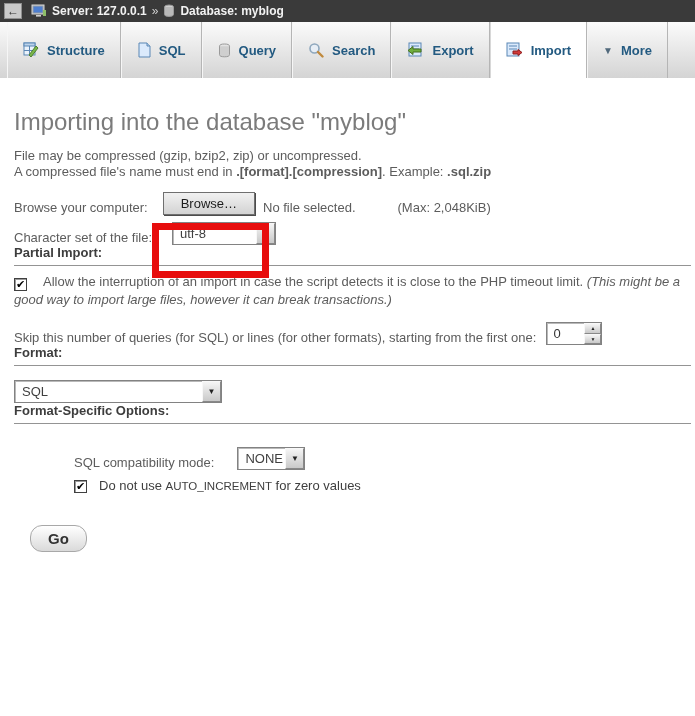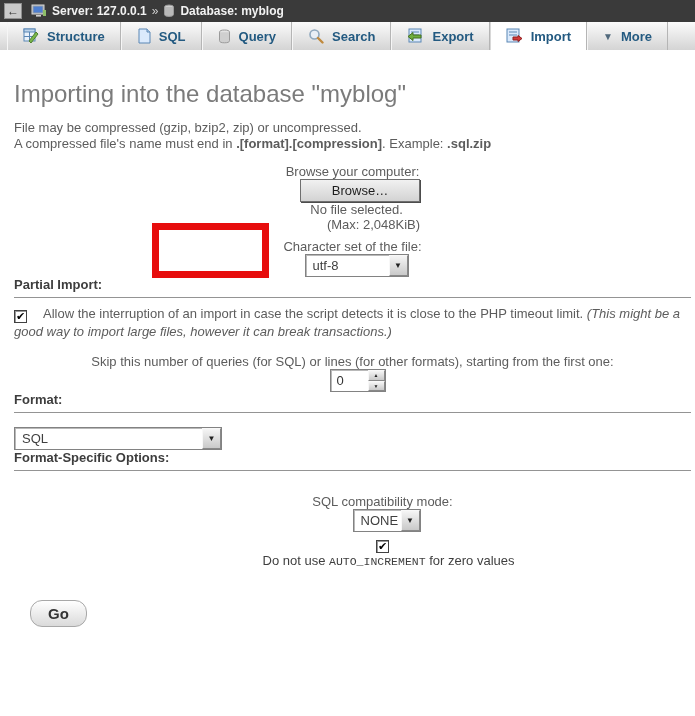--- a/index.html
+++ b/index.html
@@ -17,21 +17,21 @@
   .back-btn {
     width:18px; height:16px; background:#c9c9c9; border:1px solid #8f8f8f;
     color:#333; display:flex; align-items:center; justify-content:center;
     font-size:12px; line-height:1; cursor:pointer; margin-right:4px; font-weight:normal;
   }
   .crumb { color:#f2f2f2; text-decoration:none; cursor:pointer; }
   .crumb-sep { color:#cfcfcf; font-weight:normal; }
   .topbar svg { display:block; }
   
   .tabbar {
-    height:28px; display:flex; align-items:stretch; padding-left:7px;
+    height:56px; display:flex; align-items:stretch; padding-left:7px;
     background:linear-gradient(#fbfbfb, #d4d4d4);
   }
   .tab {
     display:flex; align-items:center; gap:8px; padding:0 15px;
     font-weight:bold; font-size:13px; color:#235a81; cursor:pointer;
     border-right:1px solid #b5b5b5; border-left:1px solid #f6f6f6;
   }
   .tab.active { background:#fff; border-left-color:#d8d8d8; }
   .tab svg { display:block; }
   .chev { font-size:10px; color:#51697c; }
@@ -42,32 +42,32 @@
   }
   h2.sect {
     font-size:13px; color:#3d3d3d; font-weight:bold; margin:0;
     padding-bottom:5px; border-bottom:1px solid #949494;
   }
   .sect-file    { margin-top:44px; }
   .sect-partial { margin-top:30px; }
   .sect-format  { margin-top:36px; }
   .sect-fso     { margin-top:31px; }
   p.desc { margin:12px 0 0 0; line-height:16px; color:#5c5c5c; }
-  .row { margin-top:12px; display:flex; align-items:center;flex-direction:column; }
+  .row { margin-top:12px; display:flex; align-items:flex-end; }
   .row-charset { margin-top:7px; }
   .row-skip { margin-top:14px; }
-  .row-compat { margin-top:23px; margin-left:60px; }
+  .row-compat { margin-top:23px; margin-left:60px;gap:15px; }
   .row-autoinc { margin-top:8px; margin-left:60px; }
   .lbl { color:#5c5c5c; }
   
   .win-btn {
     font-family:"Liberation Sans",sans-serif; font-size:13px; color:#1d1d1d;
     background:linear-gradient(#f1f1f1,#d3d3d3);
     border:1px solid #6f6f6f; box-shadow:1px 1px 0 #4c4c4c;
-    padding:3px 31px; margin-left:15px; cursor:pointer;
+    padding:3px 17px; margin-left:15px; cursor:pointer;
   }
   
   .win-select {
     display:inline-flex; align-items:stretch; height:23px; background:#fff;
     border:1px solid #828282; box-shadow:inset 1px 1px 0 #b9b9b9;
     cursor:pointer;
   }
   .sel-val { flex:1; padding:3px 7px; color:#3f3f3f; white-space:nowrap; overflow:hidden; }
   .sel-arrow {
     width:19px; display:flex; align-items:center; justify-content:center;
@@ -96,34 +96,34 @@
     flex:0 0 auto; cursor:pointer;
   }
   .allow-para {
     margin-top:7px; line-height:17px; color:#5c5c5c;
   }
   .allow-para .cb { vertical-align:-2px; margin-right:16px; }
   .note { font-style:italic; }
   .maxsize { margin-left:42px; color:#5c5c5c; }
   .nofile { margin-left:8px; color:#5c5c5c; }
   .autoinc-lbl { margin-left:12px; color:#3f3f3f; }
-  .mono { font-family:Liberation Mono, monospace; font-size:11.5px; }
+  .mono { font-family:Liberation Sans, sans-serif; font-size:11.5px; }
   
   .go-btn {
     display:inline-block; margin:32px 0 0 16px; padding:4px 17px;
     font-family:"Liberation Sans",sans-serif; font-size:15px; font-weight:bold; color:#333;
     background:linear-gradient(#ffffff,#dadada);
     border:1px solid #a8a8a8; border-radius:12px; cursor:pointer;
   }
   
   .red-box {
     position:absolute; left:152px; top:223px; width:117px; height:55px;
     border:7px solid #e70d0d; z-index:5; pointer-events:none;
   }
-  .w-charset { width:104px; margin-left:8px; }
+  .w-charset { width:104px; margin-left:20px; }
   .w-sql { width:208px; margin-top:14px; }
   .w-none { width:68px; margin-left:8px; }
 </style>
 </head>
 <body>
 
 <header class="topbar">
   <div class="back-btn">←</div>
   <span>
     <svg width="16" height="14" viewBox="0 0 16 14">

